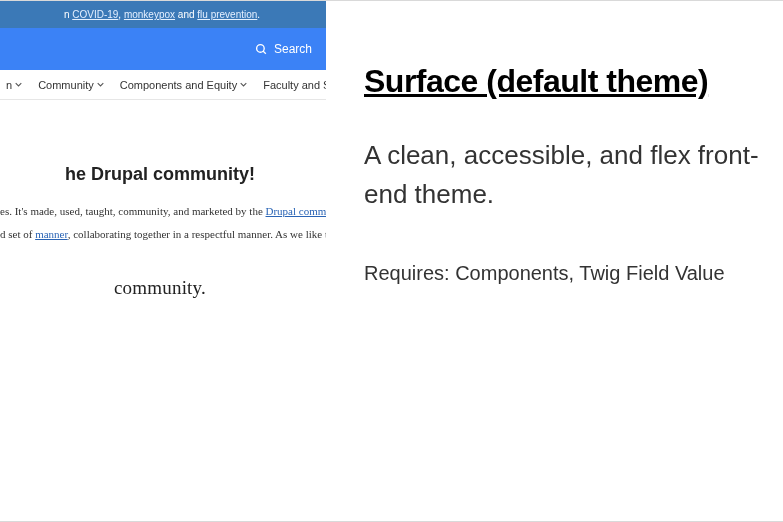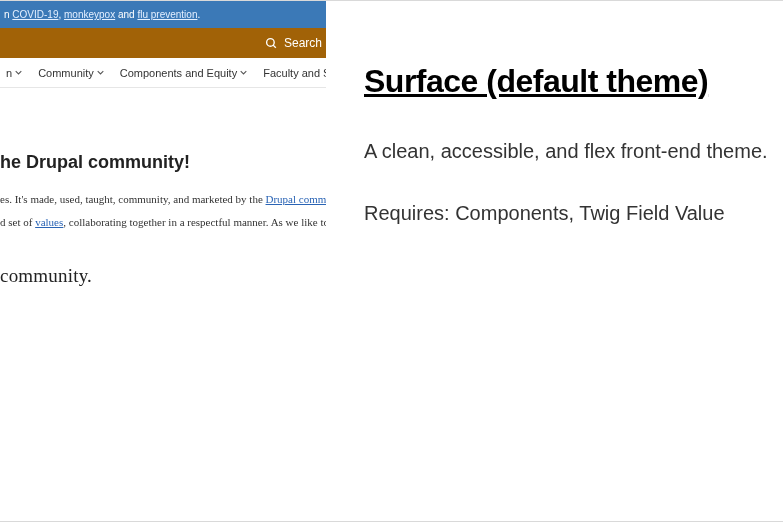--- a/index.html
+++ b/index.html
@@ -1,28 +1,28 @@
 <!DOCTYPE html>
 <html><head>
 <meta charset="utf-8">
 <style>
 * { margin: 0; padding: 0; box-sizing: border-box; }
 html, body { width: 783px; height: 522px; overflow: hidden; font-family: -apple-system, BlinkMacSystemFont, "Segoe UI", Helvetica, Arial, sans-serif; }
 .container { display: flex; width: 100%; height: 100%; border-top: 1px solid #d9d9d9; border-bottom: 1px solid #d9d9d9; background: #fff; }
 .left-pane { width: 326px; height: 100%; overflow: hidden; background: #fff; }
 .right-pane { flex: 1; padding: 62px 0 0 38px; color: #1c1c1c; }
 .theme-title { font-size: 32px; font-weight: 800; letter-spacing: -0.5px; margin-bottom: 36px; color: #000; text-decoration: underline; }
-.theme-desc { font-size: 20px; font-weight: 400; line-height: 1.5; margin-bottom: 32px; color: #333; }
+.theme-desc { font-size: 26px; font-weight: 400; line-height: 1.5; margin-bottom: 44px; color: #333; }
 .theme-req { font-size: 20px; font-weight: 400; line-height: 1.5; color: #333; }
 
 
-.nested { width: 100%; height: 100%; font-family: -apple-system, Helvetica, Arial, sans-serif; }
+.nested { width: 100%; height: 100%; font-family: -apple-system, Helvetica, Arial, sans-serif; text-align: center; }
 .banner { background: #3b79b7; color: #fff; font-size: 10px; padding: 8px 6px 8px 4px; white-space: nowrap; }
 .banner a { color: #e3efff; text-decoration: underline; }
-.navbar { background: #a16207; height: 30px; display: flex; justify-content: flex-end; align-items: center; padding-right: 4px; }
+.navbar { background: #3b82f6; height: 42px; display: flex; justify-content: flex-end; align-items: center; padding-right: 14px; }
 .search-wrap { display: flex; align-items: center; gap: 6px; color: #fff; font-size: 12px; cursor: pointer; }
 .search-icon-svg { width: 13px; height: 13px; }
 .topnav { background: #fff; border-bottom: 1px solid #e6e6e6; height: 30px; display: flex; align-items: center; gap: 16px; padding-left: 6px; font-size: 11px; color: #333; }
 .topnav-item { display: inline-flex; align-items: center; gap: 3px; cursor: pointer; white-space: nowrap; }
 .chev { width: 7px; height: 7px; }
 .body-area { padding: 64px 6px 0 0; font-family: Georgia, "Times New Roman", serif; color: #222; }
 .heading { font-size: 18px; font-weight: 700; margin-bottom: 18px; font-family: -apple-system, Helvetica, Arial, sans-serif; white-space: nowrap; }
 .para { font-size: 11px; line-height: 1.55; color: #333; margin-bottom: 6px; white-space: nowrap; }
 .para a { color: #2a64b5; text-decoration: underline; }
 .big-line { font-size: 19px; font-family: Georgia, serif; color: #222; margin-top: 34px; letter-spacing: 0.2px; }
@@ -74,21 +74,21 @@
         </span>
 
       </div>
 
       <div class="body-area">
         <h2 class="heading">he Drupal community!</h2>
         <p class="para">
           <span>es. It's made, used, taught, community, and marketed by the </span><a href="#">Drupal community</a>
         </p>
         <p class="para">
-          <span>d set of </span><a href="#">values</a><span>, collaborating together in a respectful manner. As we like to say:</span>
+          <span>d set of </span><a href="#">manner</a><span>, collaborating together in a respectful manner. As we like to say:</span>
         </p>
         <div class="big-line">community.</div>
       </div>
 
     </div>
   </div>
 
   <div class="right-pane">
     <h1 class="theme-title">Surface (default theme)</h1>
     <p class="theme-desc">A clean, accessible, and flex front-end theme.</p>

